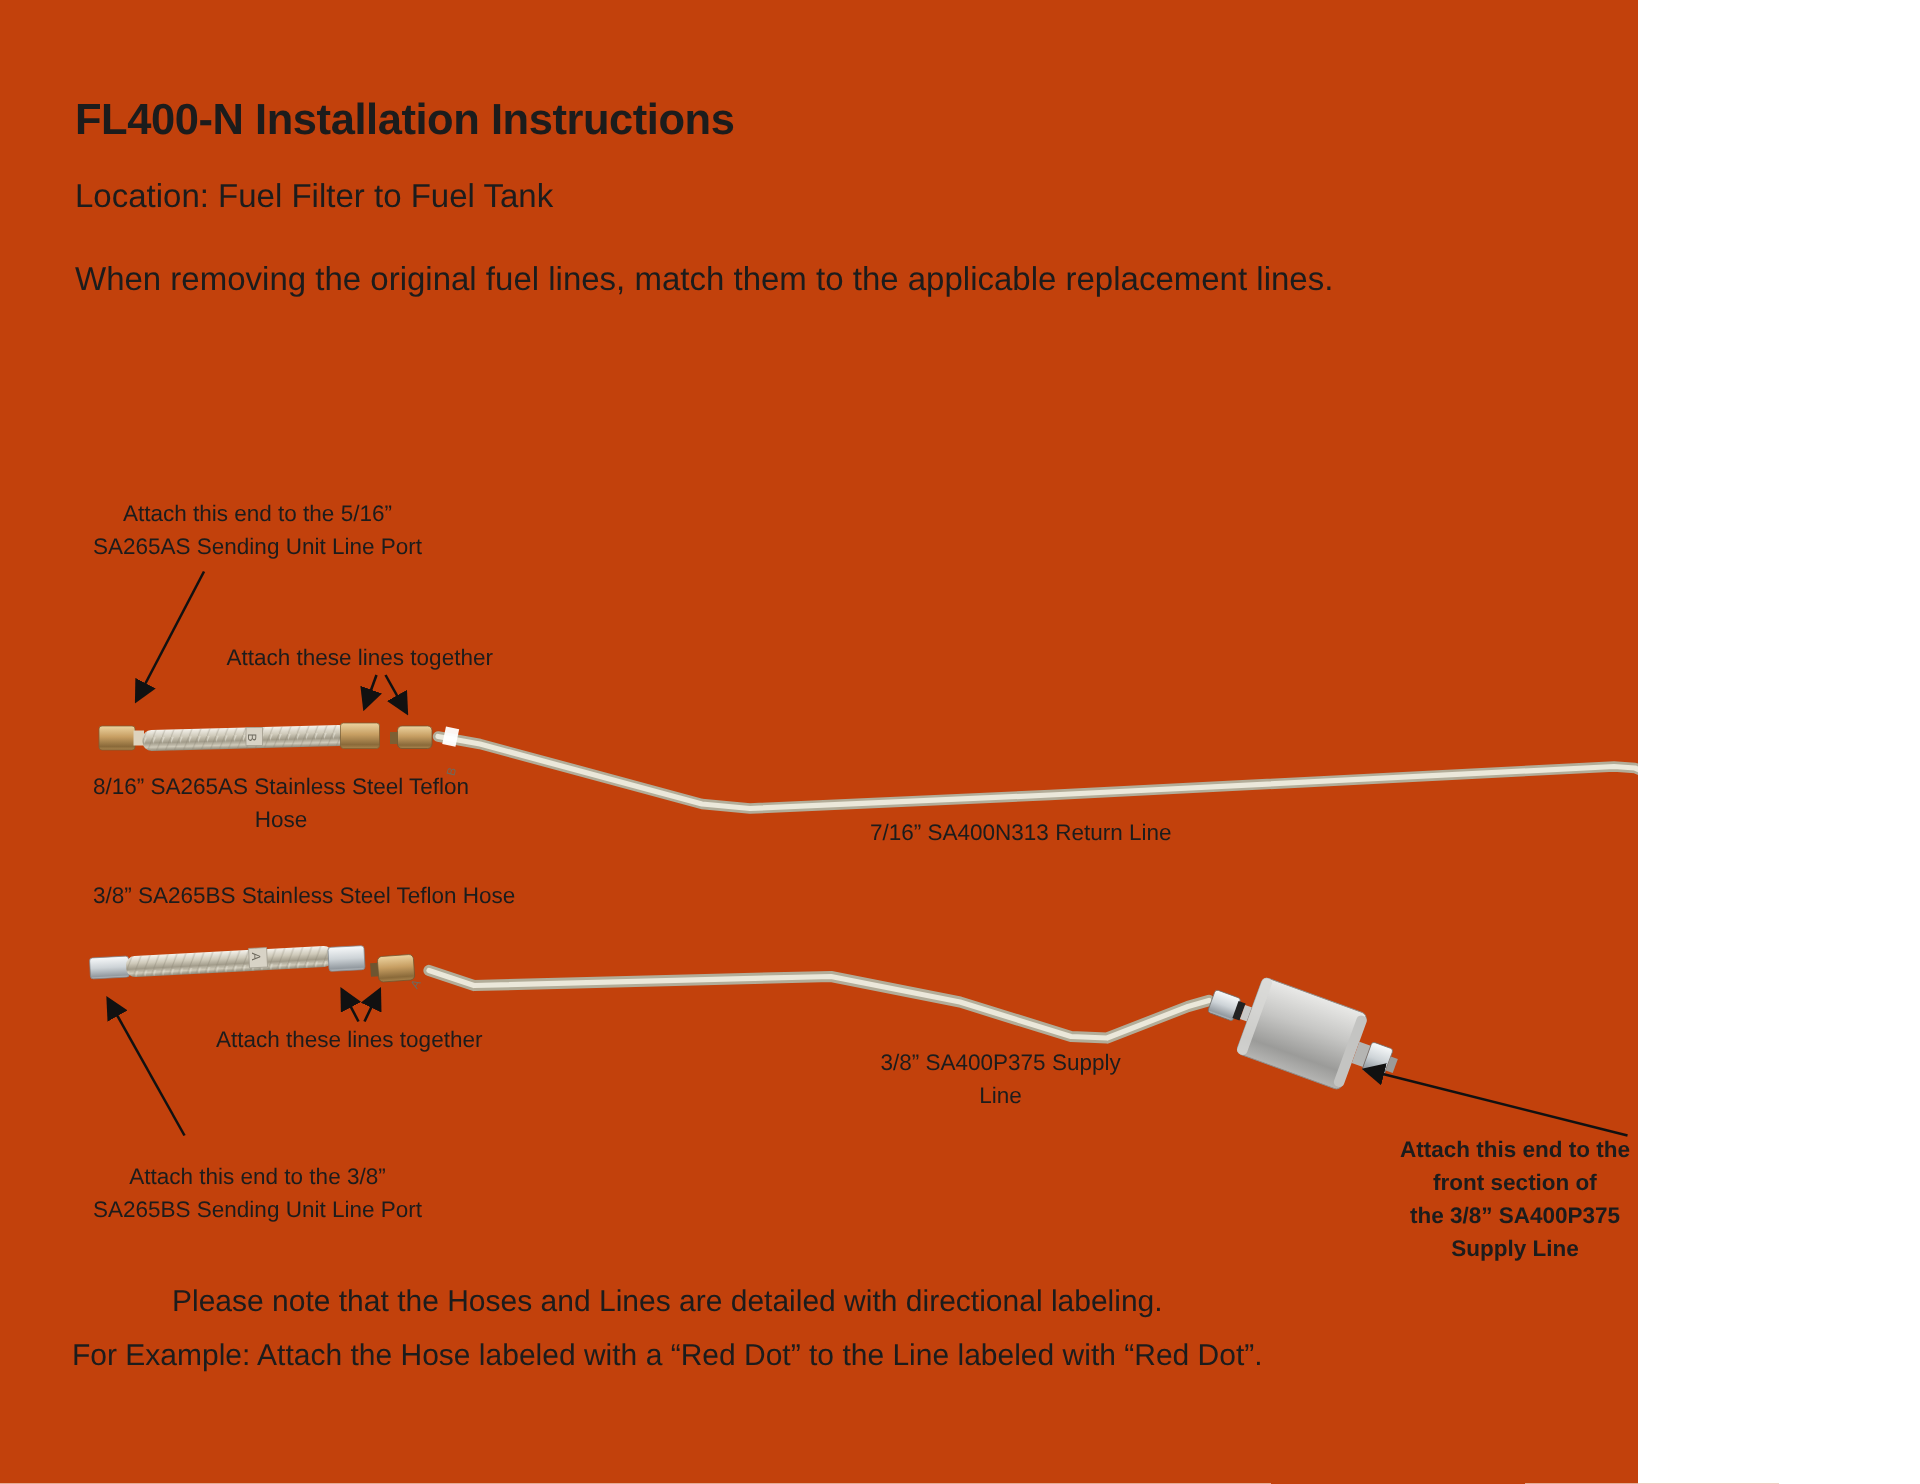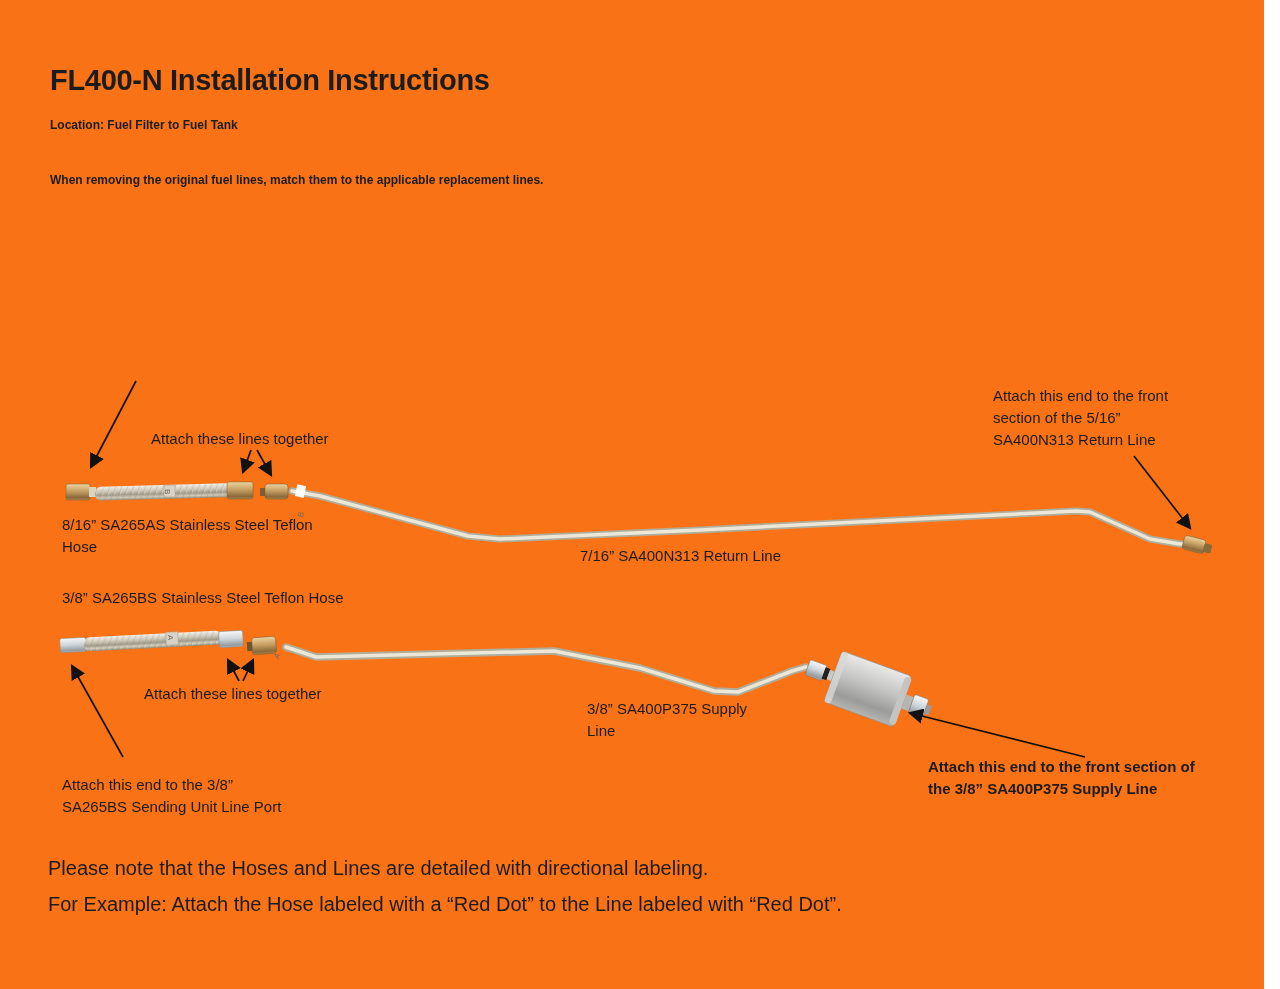--- a/index.html
+++ b/index.html
@@ -1,33 +1,34 @@
 <!DOCTYPE html>
 <html><head>
 <meta charset="utf-8">
 <style>
   html, body { margin: 0; padding: 0; background: #ffffff; }
   .page {
     position: relative;
-    width: 1264px;
+    width: 1092px;
     height: 989px;
-    background: #f97316;
+    background: #c2410c;
     font-family: "Liberation Sans", sans-serif;
     color: #1c1c1c;
     overflow: hidden;
+    text-align: center;
   }
   .abs { position: absolute; }
   .title {
     font-size: 29px;
     font-weight: bold;
     letter-spacing: -0.3px;
   }
   .subhead {
-    font-size: 12px;
-    font-weight: bold;
+    font-size: 22px;
+    font-weight: normal;
   }
   .callout {
     font-size: 15px;
     line-height: 22px;
     white-space: pre-line;
   }
   .note {
     font-size: 20px;
     font-weight: normal;
     line-height: 36px;
@@ -148,31 +149,30 @@
       <line x1="251" y1="450" x2="243" y2="472" marker-end="url(#arrowhead)"></line>
       <line x1="257" y1="450" x2="271" y2="475" marker-end="url(#arrowhead)"></line>
       <line x1="1134" y1="456" x2="1190" y2="528" marker-end="url(#arrowhead)"></line>
       <line x1="123" y1="757" x2="72" y2="666" marker-end="url(#arrowhead)"></line>
       <line x1="239" y1="681" x2="228" y2="660" marker-end="url(#arrowhead)"></line>
       <line x1="243" y1="681" x2="253" y2="660" marker-end="url(#arrowhead)"></line>
       <line x1="1085" y1="757" x2="910" y2="713" marker-end="url(#arrowhead)"></line>
     </g>
   </svg>
 
+  <div class="abs callout" style="left:62px; top:332px;">Attach this end to the 5/16”
+SA265AS Sending Unit Line Port</div>
 
   <div class="abs callout" style="left:151px; top:428px;">Attach these lines together</div>
 
   <div class="abs callout" style="left:62px; top:514px;">8/16” SA265AS Stainless Steel Teflon
 Hose</div>
 
   <div class="abs callout" style="left:580px; top:545px;">7/16” SA400N313 Return Line</div>
 
-  <div class="abs callout" style="left:993px; top:385px;">Attach this end to the front
-section of the 5/16”
-SA400N313 Return Line</div>
 
   <div class="abs callout" style="left:62px; top:587px;">3/8” SA265BS Stainless Steel Teflon Hose</div>
 
   <div class="abs callout" style="left:144px; top:683px;">Attach these lines together</div>
 
   <div class="abs callout" style="left:62px; top:762px;margin-top:12px;">Attach this end to the 3/8”
 SA265BS Sending Unit Line Port</div>
 
   <div class="abs callout" style="left:587px; top:698px;">3/8” SA400P375 Supply
 Line</div>

